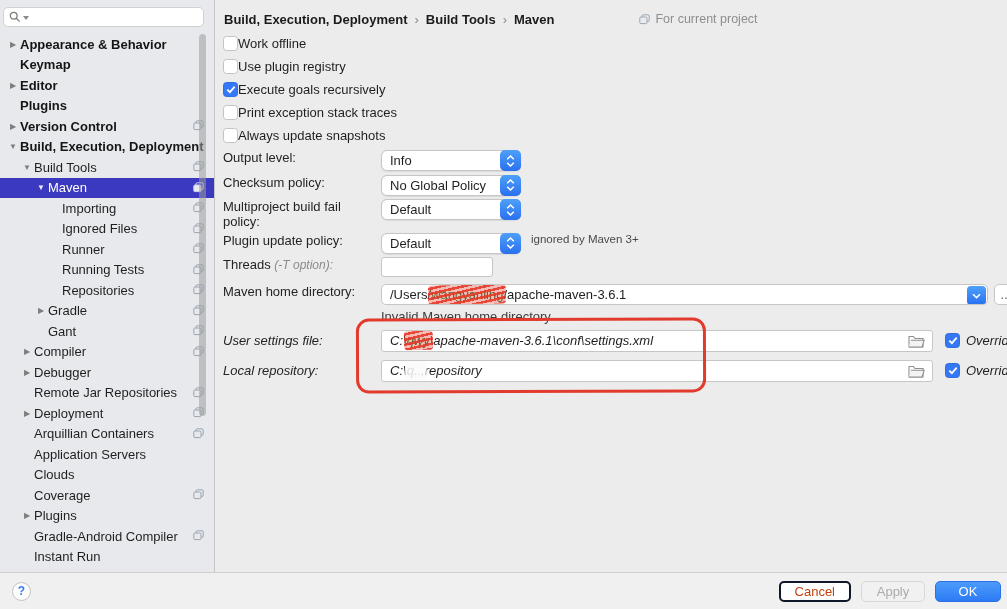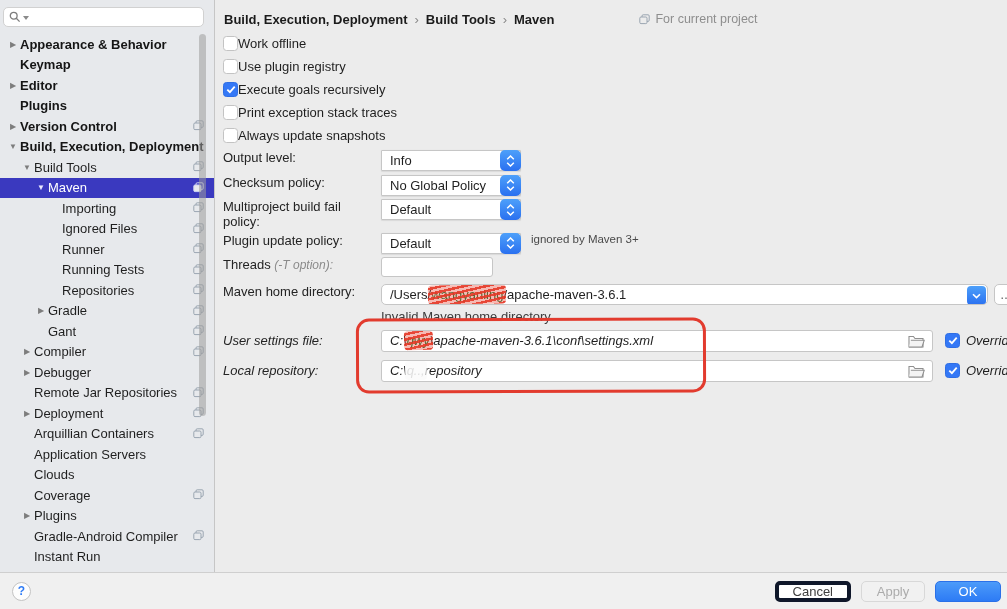--- a/index.html
+++ b/index.html
@@ -54,21 +54,21 @@
 
   .crow { height:16px; margin:7px 0 7px 8px; display:flex; align-items:center; gap:0; }
   .cbox { width:15px; height:15px; flex:none; border-radius:3.5px; background:#fff;
     border:1px solid #c3c3c3; display:flex; align-items:center; justify-content:center; }
   .cbox.on { background:#3478f6; border-color:#2e6ee4; }
 
   .frow { display:flex; align-items:flex-start; margin:3.5px 0 3.5px 8px; }
   .flabel { width:158px; flex:none; color:#242424; }
   .hint { font-style:italic; color:#8a8a8a; font-size:12px; }
   .select { position:relative; width:140px; height:21px; background:#fff;
-    border:1px solid #c6c6c6; border-radius:1px; display:flex; align-items:center;
+    border:1px solid #c6c6c6; border-radius:6px; display:flex; align-items:center;
     padding:0 24px 0 8px; box-shadow:0 .5px 1px rgba(0,0,0,.08); }
   .stepper { position:absolute; top:-1px; right:-1px; width:21px; height:21px;
     border-radius:5px; background:linear-gradient(#4da0fa,#2a70f0);
     display:flex; align-items:center; justify-content:center; }
   .note { margin-left:10px; font-size:11.5px; color:#4a4a4a; }
   .tinput { width:112px; height:20px; background:#fff; border:1px solid #c6c6c6;
     border-radius:3px; }
 
   .combo { position:relative; width:607px; height:21px; flex:none; background:#fff;
     border:1px solid #c6c6c6; border-radius:5px; display:flex; align-items:center;
@@ -101,21 +101,21 @@
 
   
   .footer { flex:none; height:37px; background:#f0f0f0; border-top:1px solid #cfcfcf;
     display:flex; align-items:center; padding:0 6px 0 12px; gap:10px; }
   .help { width:19px; height:19px; border-radius:50%; background:#fdfdfd;
     border:1px solid #c3c3c3; color:#2f7cf6; font-weight:bold; font-size:12px;
     display:flex; align-items:center; justify-content:center; }
   .fspacer { flex:1; }
   .btn { height:21px; border-radius:5px; display:flex; align-items:center;
     justify-content:center; font-size:13px; padding:0 14px; }
-  .btn.plain { background:#fff; border:4px solid #0f172a; color:#404040; min-width:62px; }
+  .btn.plain { background:#fff; border:2px solid #0f172a; color:#c2410c; min-width:62px; }
   .btn.disabled { background:#f1f1f1; border:1px solid #d8d8d8; color:#ababab; min-width:64px; }
   .btn.primary { background:linear-gradient(#4c9bf9,#2d7bf5); border:1px solid #2a70e8;
     color:#fff; min-width:66px; }
 </style>
 </head>
 <body>
 
 <div class="window">
 
 

